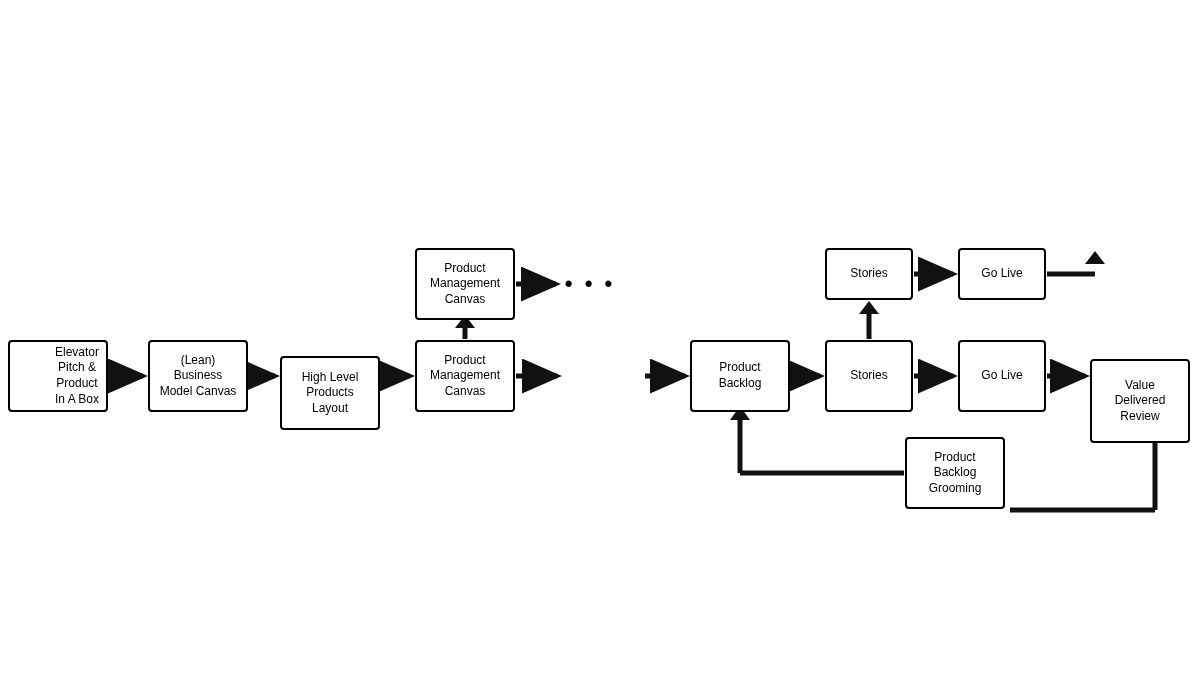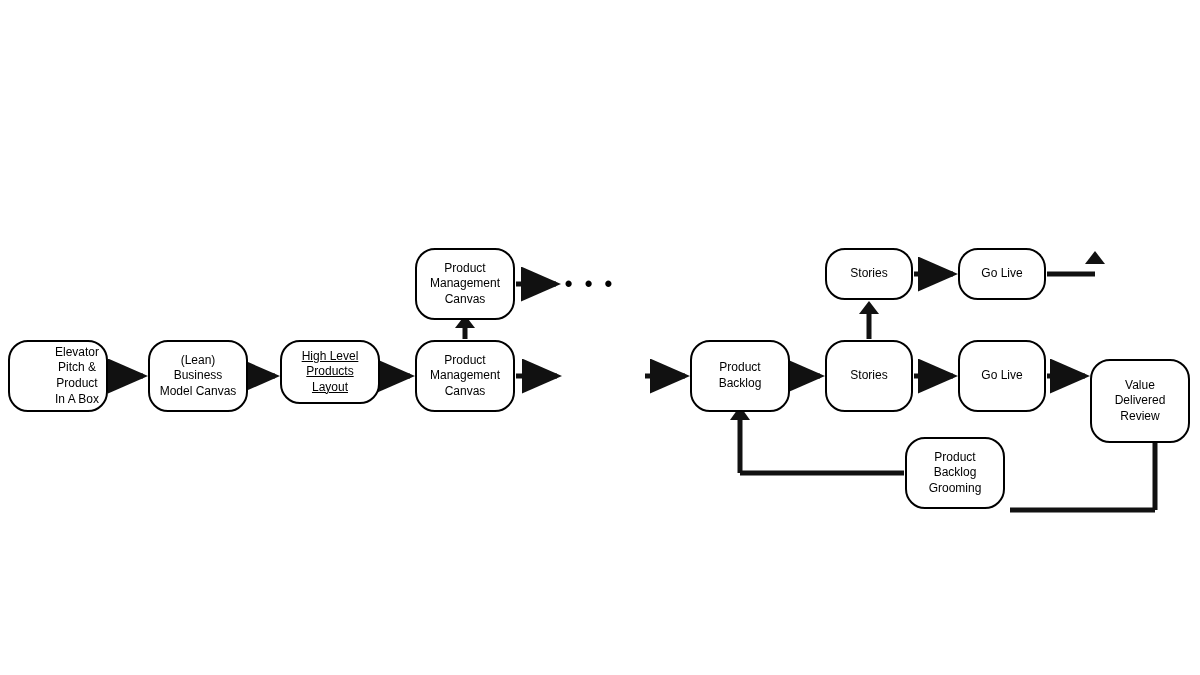--- a/index.html
+++ b/index.html
@@ -18,21 +18,21 @@
     }
     svg.diagram-svg {
       position: absolute;
       top: 0; left: 0;
       width: 1200px;
       height: 675px;
     }
     .node {
       position: absolute;
       border: 2px solid #000;
-      border-radius: 20px;
+      border-radius: 4px;
       background: #fff;
       display: flex;
       align-items: center;
       justify-content: center;
       text-align: center;
       font-size: 12px;
       line-height: 1.3;
       padding: 6px;
     }
   </style>
@@ -95,21 +95,21 @@
   <div class="node" style="left:8px; top:340px; width:100px; height:72px;padding-left:44px;">
     <span>Elevator Pitch
 &amp; Product In
 A Box</span>
   </div>
 
   <div class="node" style="left:148px; top:340px; width:100px; height:72px;">
     <span>(Lean)<br>Business<br>Model Canvas</span>
   </div>
 
-  <div class="node" style="left:280px; top:340px; width:100px; height:64px;text-decoration:underline;">
+  <div class="node" style="left:280px; top:356px; width:100px; height:74px;">
     <span>High Level<br>Products<br>Layout</span>
   </div>
 
   <div class="node" style="left:415px; top:248px; width:100px; height:72px;">
     <span>Product<br>Management<br>Canvas</span>
   </div>
 
   <div class="node" style="left:415px; top:340px; width:100px; height:72px;">
     <span>Product<br>Management<br>Canvas</span>
   </div>

